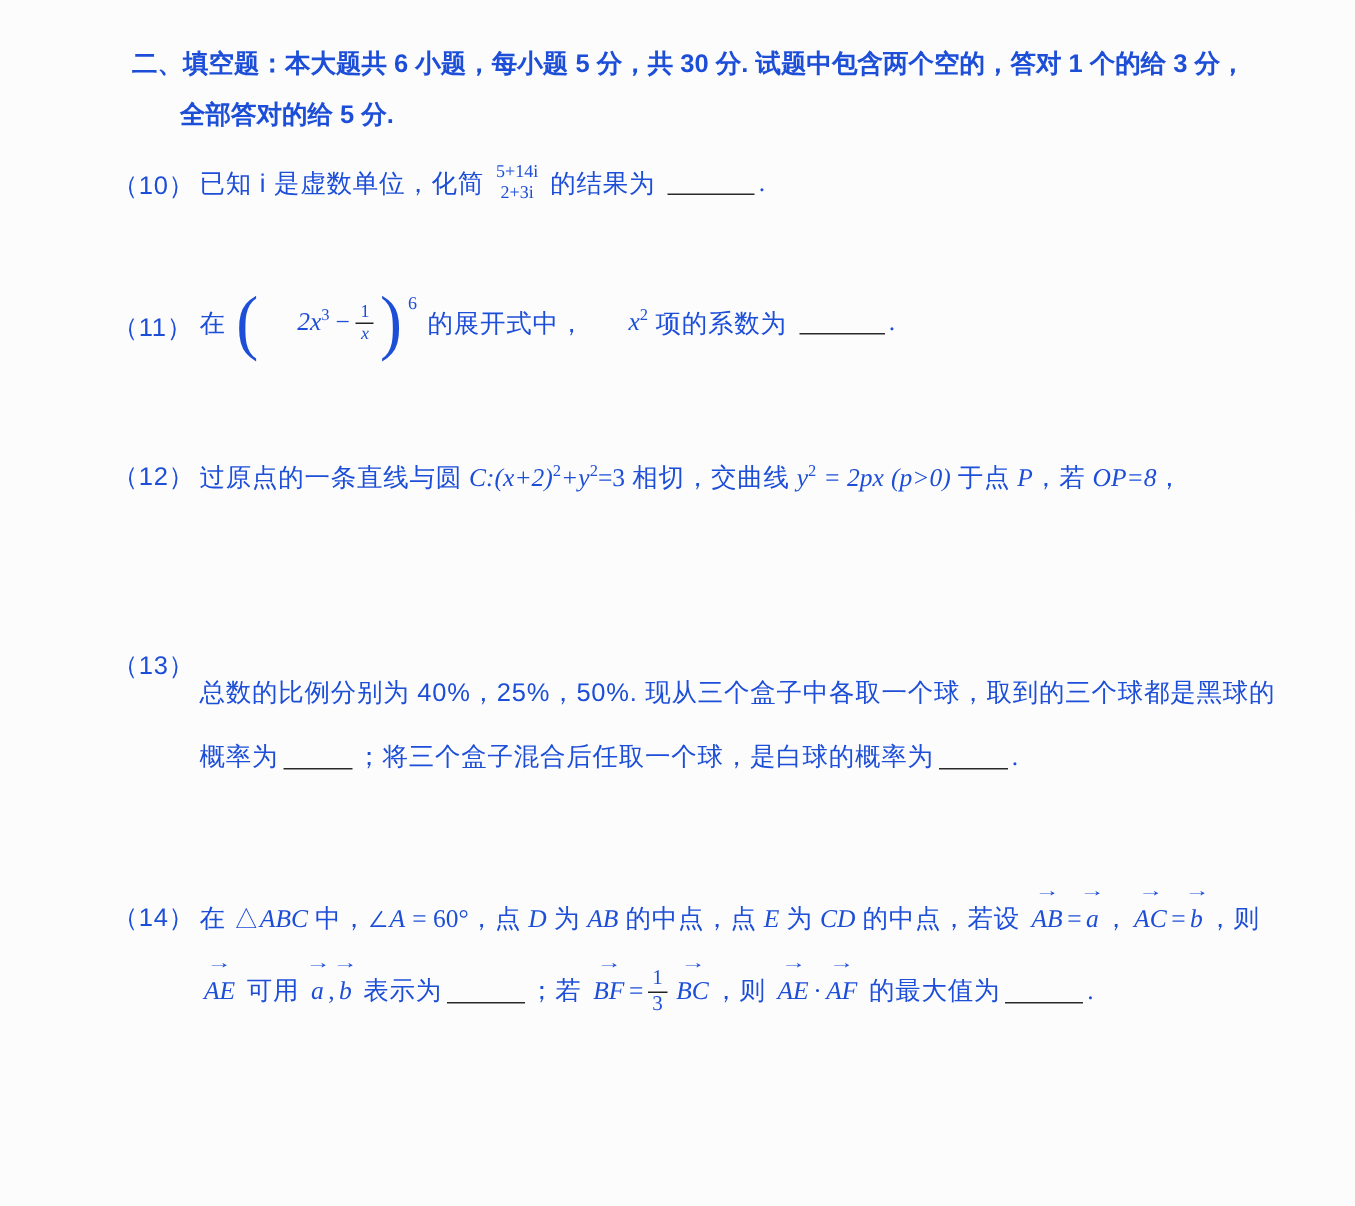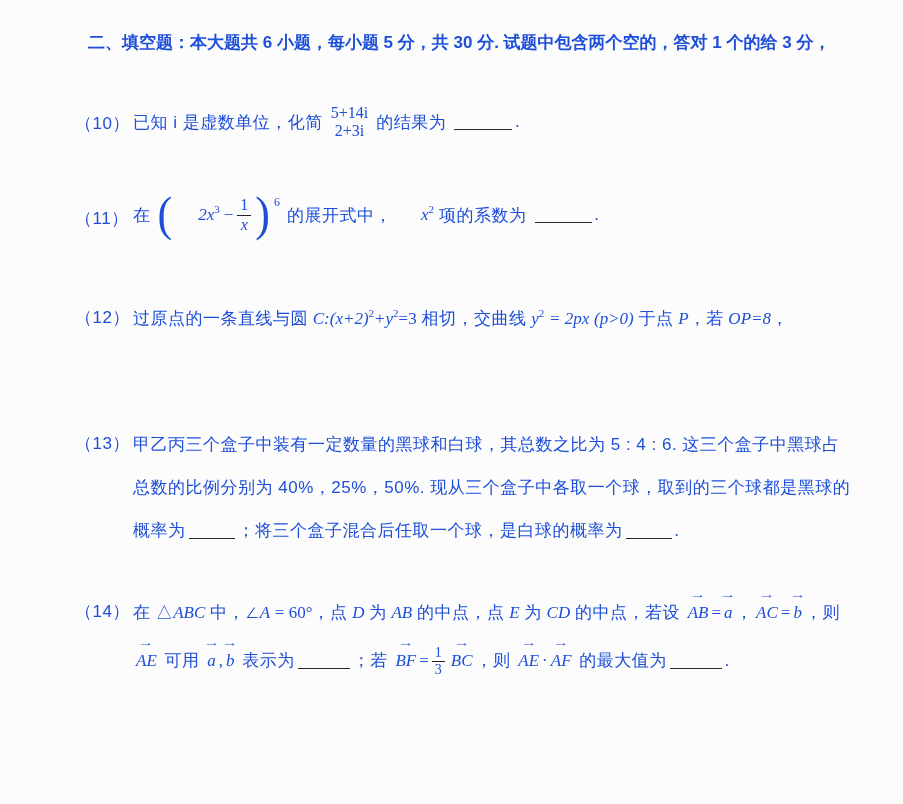--- a/index.html
+++ b/index.html
@@ -24,21 +24,21 @@
   .q10{top:98px;} .q11{top:183px;} .q12{top:306px;} .q13{top:432px;} .q14{top:600px;} .q15{top:740px;}
   #header{position:absolute;left:88px;top:30px;font-weight:bold;}
   #header .ln{height:26px;line-height:26px;}
   #header .l2{margin-top:8px;margin-left:32px;}
   
   .frac{display:inline-flex;flex-direction:column;align-items:center;text-align:center;
         font-family:"Liberation Serif",serif;vertical-align:middle;}
   .frac .fn{line-height:1.15;padding:0 3px;border-bottom:1.3px solid #222;}
   .frac .fd{line-height:1.15;padding:0 3px;}
   .frac.nobar .fn{border-bottom:none;}
-  .frac.f16{font-size:16px;}
+  .frac.f16{font-size:12px;}
   .frac.f14{font-size:14px;margin:0 3px;}
   .frac .it{font-style:italic;}
   
   .bigp{font-family:"Liberation Serif",serif;font-size:44px;font-weight:400;line-height:1;
         transform:scaleY(1.1);display:inline-block;}
   .pg{display:inline-flex;align-items:center;}
   .pg > *{margin:0 2px;}
   .outer-exp{font-family:"Liberation Serif",serif;font-size:12px;align-self:flex-start;
              position:relative;top:2px;}
   .mg{display:inline-block;white-space:nowrap;margin-left:24px;}
@@ -52,20 +52,21 @@
          vertical-align:-3px;margin:0 3px;}
   .w58{width:58px;} .w57{width:57px;} .w55{width:55px;} .w46{width:46px;} .w52{width:52px;} .w140{width:140px;}
 </style>
 </head>
 <body>
 
 <div id="page">
 
   <div id="header">
     <div class="ln l1">二、填空题：本大题共 6 小题，每小题 5 分，共 30 分. 试题中包含两个空的，答对 1 个的给 3 分，</div>
+    <div class="ln l2">全部答对的给 5 分.</div>
   </div>
 
   <div class="q q10">
     <span class="qnum cn">（10）</span>
     <div class="qbody fx">
       <span class="cn">已知 i 是虚数单位，化简</span>
       <span class="frac f16 nobar">
           <span class="fn">5+14i</span>
           <span class="fd">2+3i</span>
         </span>
@@ -101,21 +102,20 @@
   <div class="q q12">
     <span class="qnum cn">（12）</span>
     <div class="qbody">
       <div class="ln"><span class="cn">过原点的一条直线与圆</span> <span class="mi">C:(x+2)</span><span class="sup">2</span><span class="mi">+y</span><span class="sup">2</span><span class="mn">=3</span> <span class="cn">相切，交曲线</span> <span class="mi">y</span><span class="sup">2</span> <span class="mi">= 2px</span> <span class="mi">(p&gt;0)</span> <span class="cn">于点</span> <span class="mi">P</span><span class="cn">，若</span> <span class="mi">OP=8</span><span class="cn">，</span></div>
     </div>
   </div>
 
   <div class="q q13">
     <span class="qnum cn">（13）</span>
     <div class="qbody">
-      <div class="ln"><span class="cn">甲乙丙三个盒子中装有一定数量的黑球和白球，其总数之比为 5 : 4 : 6. 这三个盒子中黑球占</span></div>
       <div class="ln" style="margin-top:17px;"><span class="cn">总数的比例分别为 40%，25%，50%. 现从三个盒子中各取一个球，取到的三个球都是黑球的</span></div>
       <div class="ln" style="margin-top:17px;"><span class="cn">概率为</span><span class="blank w46"></span><span class="cn">；将三个盒子混合后任取一个球，是白球的概率为</span><span class="blank w46"></span><span class="mn">.</span></div>
     </div>
   </div>
 
   <div class="q q14">
     <span class="qnum cn">（14）</span>
     <div class="qbody">
       <div class="ln"><span class="cn">在 △</span><span class="mi">ABC</span> <span class="cn">中，∠</span><span class="mi">A</span> <span class="mn">= 60°</span><span class="cn">，点</span> <span class="mi">D</span> <span class="cn">为</span> <span class="mi">AB</span> <span class="cn">的中点，点</span> <span class="mi">E</span> <span class="cn">为</span> <span class="mi">CD</span> <span class="cn">的中点，若设</span> <span class="vec"><span class="arr">→</span><span>AB</span></span><span class="mn">=</span><span class="vec"><span class="arr">→</span><span>a</span></span><span class="cn">，</span><span class="vec"><span class="arr">→</span><span>AC</span></span><span class="mn">=</span><span class="vec"><span class="arr">→</span><span>b</span></span><span class="cn">，则</span></div>
       <div class="ln" style="margin-top:19px;"><span class="vec"><span class="arr">→</span><span>AE</span></span> <span class="cn">可用</span> <span class="vec"><span class="arr">→</span><span>a</span></span><span class="mn">,</span><span class="vec"><span class="arr">→</span><span>b</span></span> <span class="cn">表示为</span><span class="blank w52"></span><span class="cn">；若</span> <span class="vec"><span class="arr">→</span><span>BF</span></span><span class="mn">=</span><span class="frac f14">

